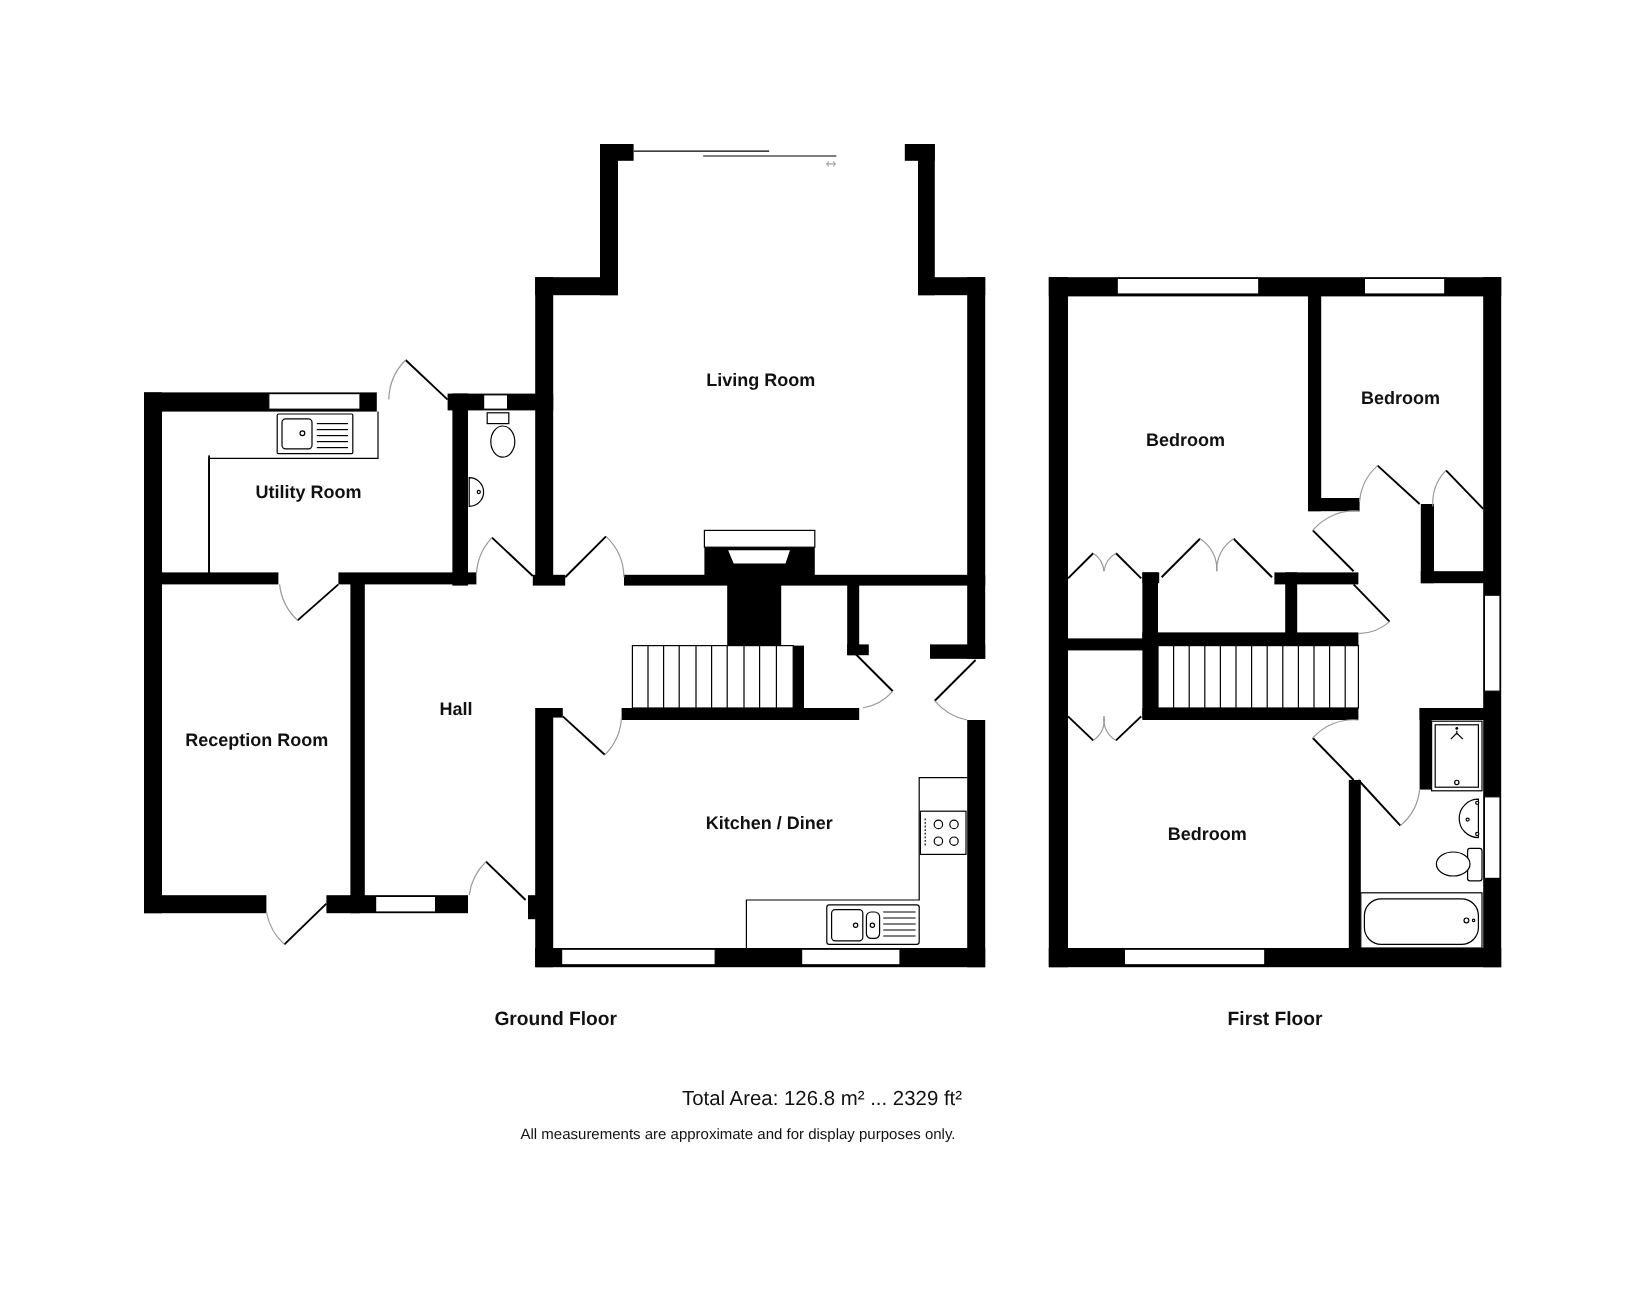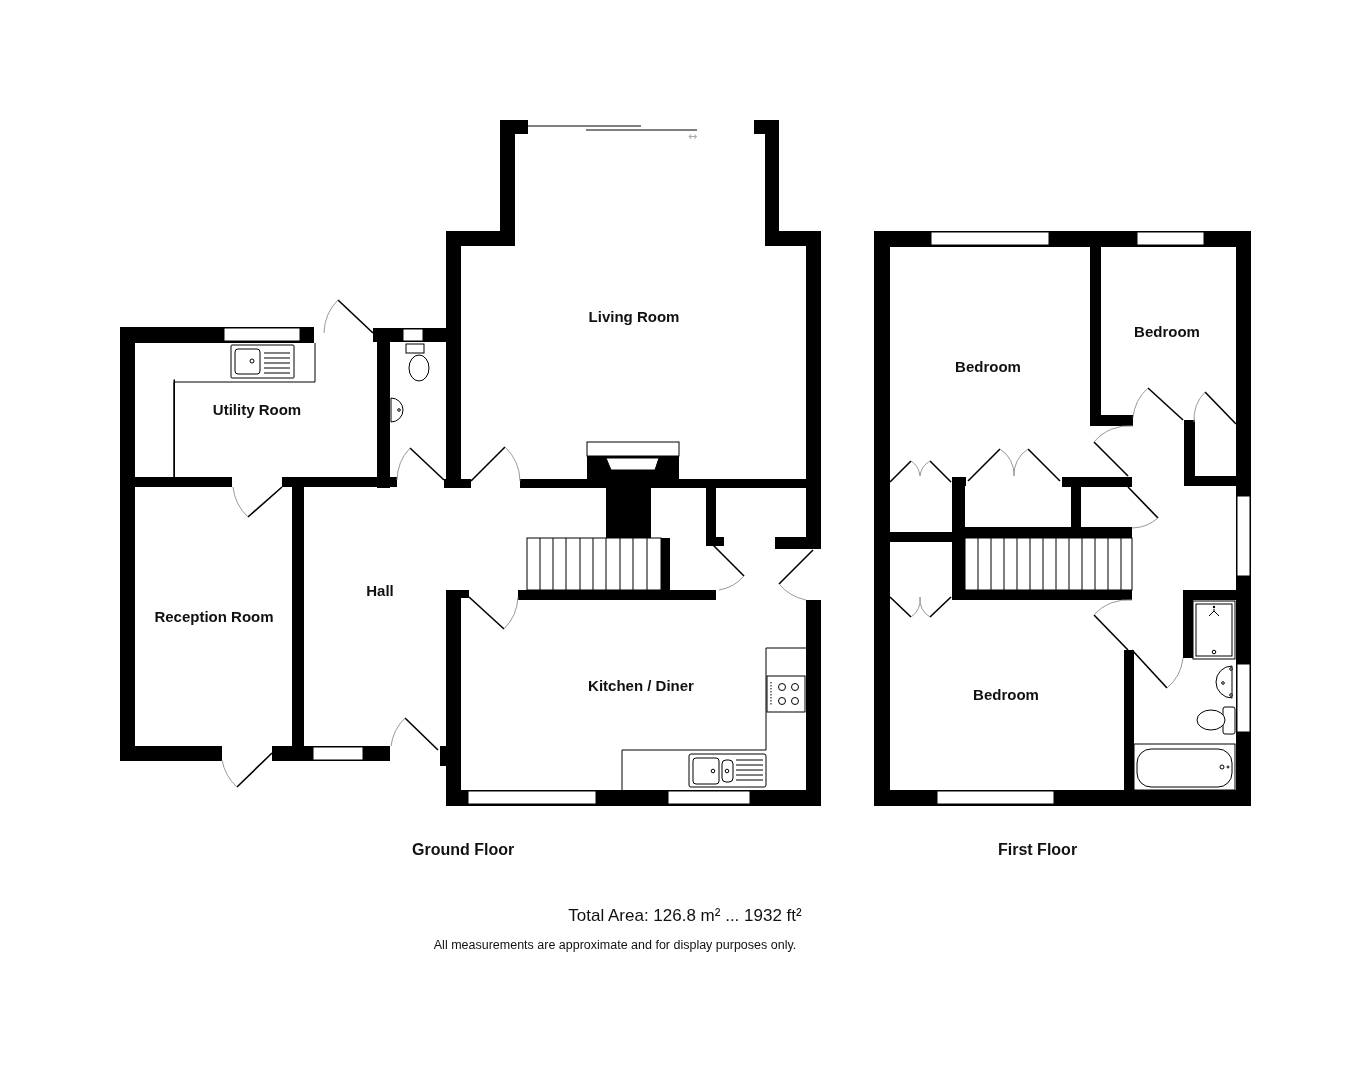--- a/index.html
+++ b/index.html
@@ -303,15 +303,15 @@
       <circle class="fix" cx="1228" cy="767" r="1"></circle>
     </g>
 
     <text class="room-label" x="988" y="372" text-anchor="middle">Bedroom</text>
     <text class="room-label" x="1167" y="337" text-anchor="middle">Bedroom</text>
     <text class="room-label" x="1006" y="700" text-anchor="middle">Bedroom</text>
   </g>
 </svg>
 
 <div class="floor-label" style="left:412px; top:841px;">Ground Floor</div>
-<div class="floor-label" style="left:998px; top:841px;">First Floor</div>
-<div class="total">Total Area: 126.8 m² ... 1932 ft²</div>
+<div class="floor-label" style="left:1023px; top:841px;">First Floor</div>
+<div class="total">Total Area: 126.8 m² ... 2329 ft²</div>
 <div class="disclaimer">All measurements are approximate and for display purposes only.</div>
 
 </body></html>

